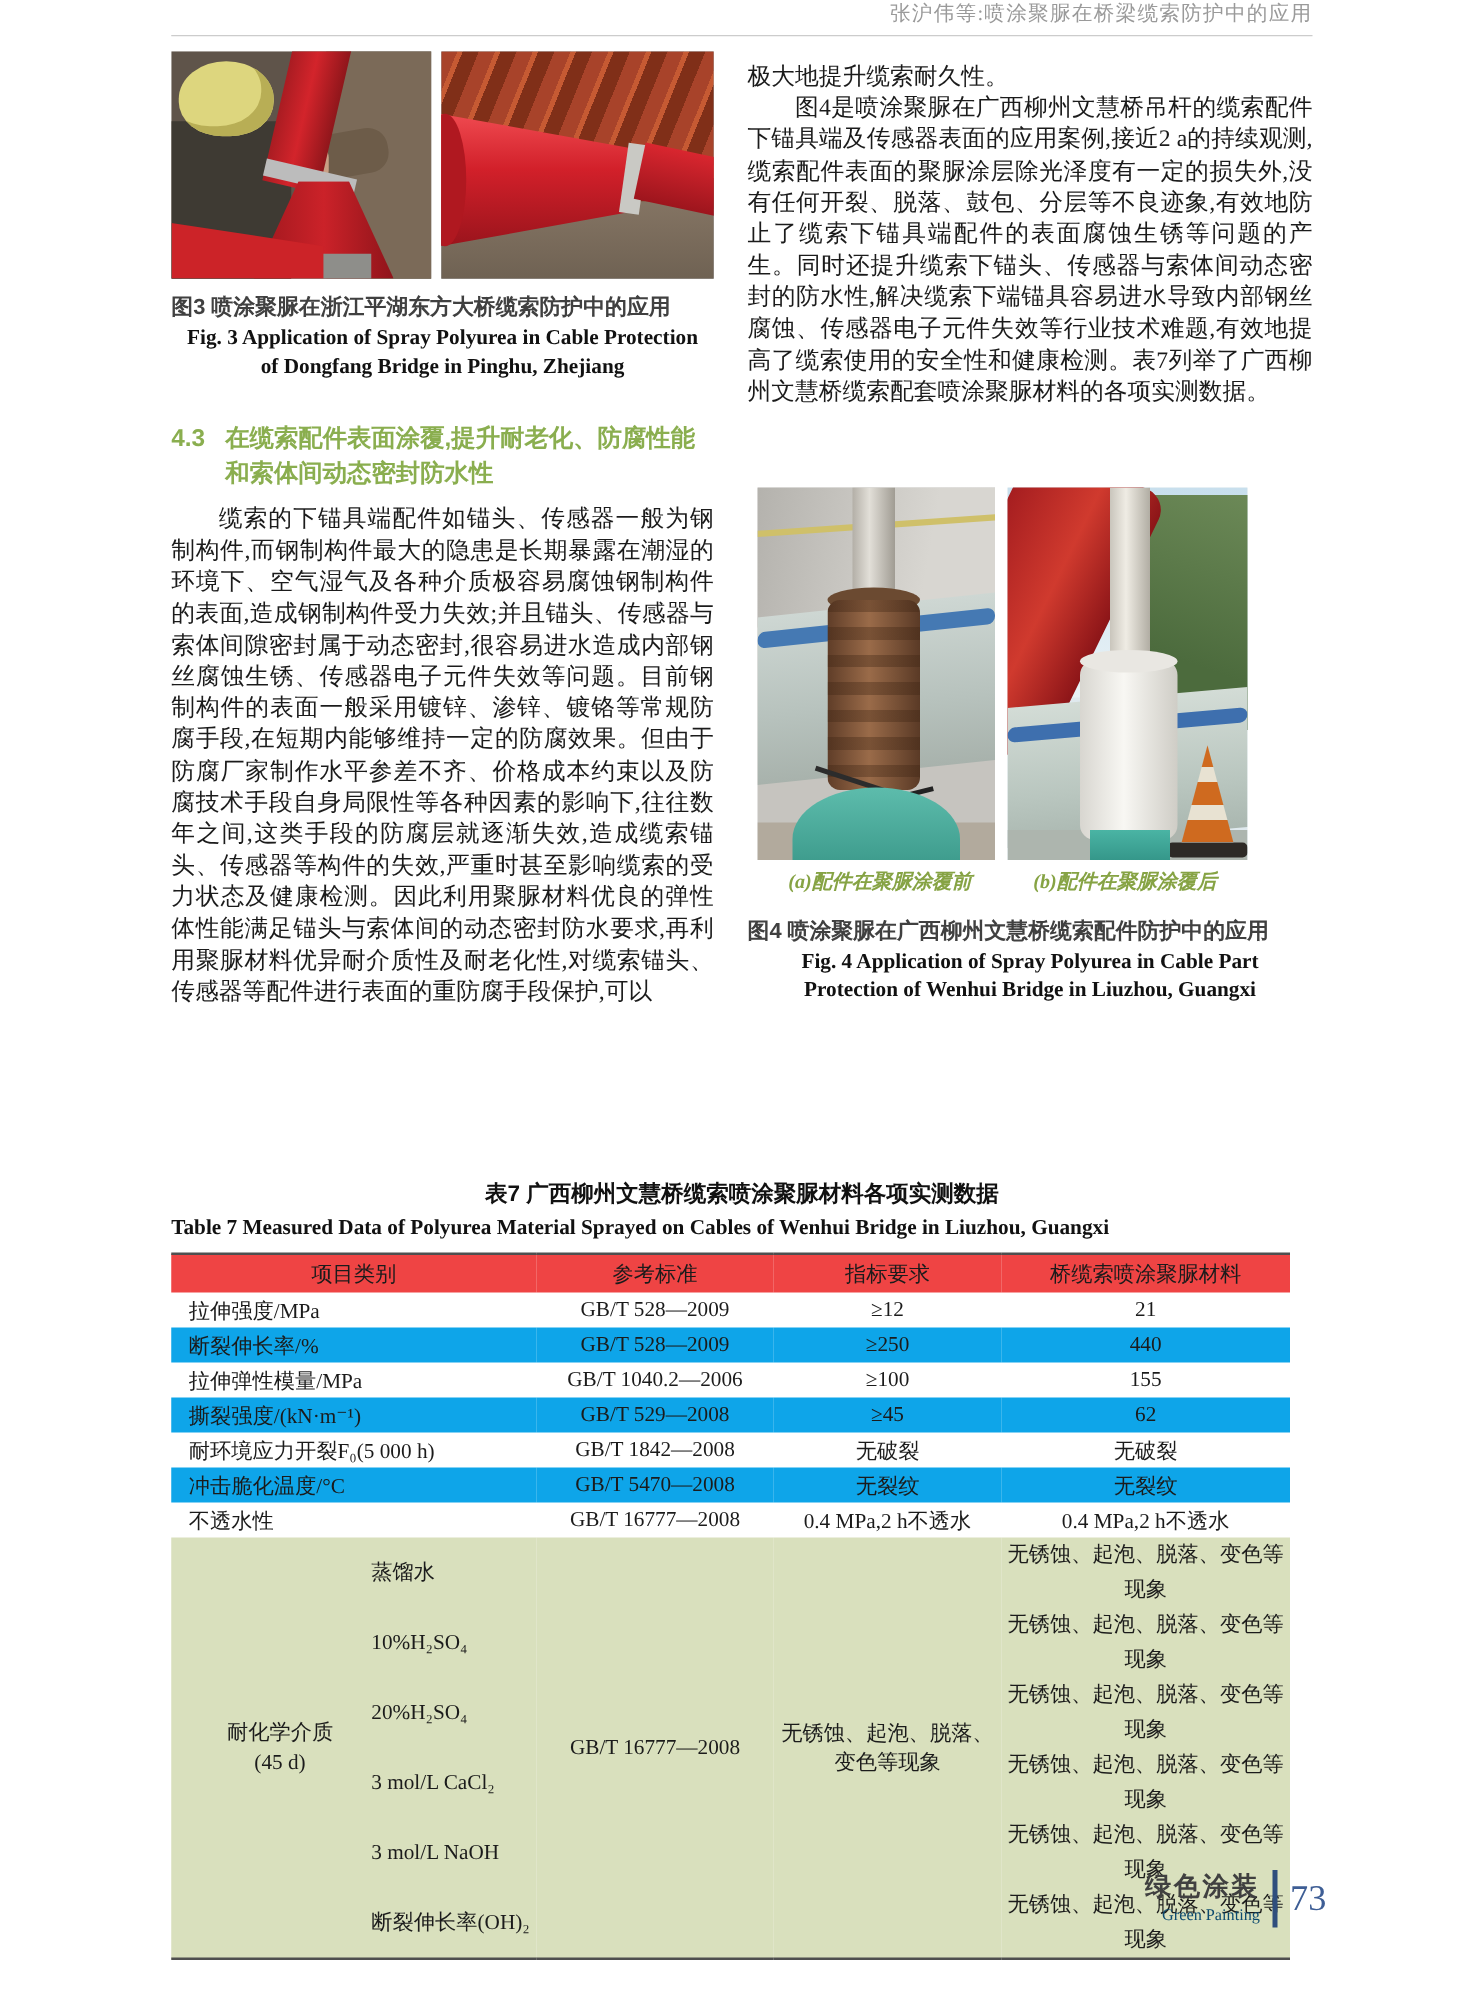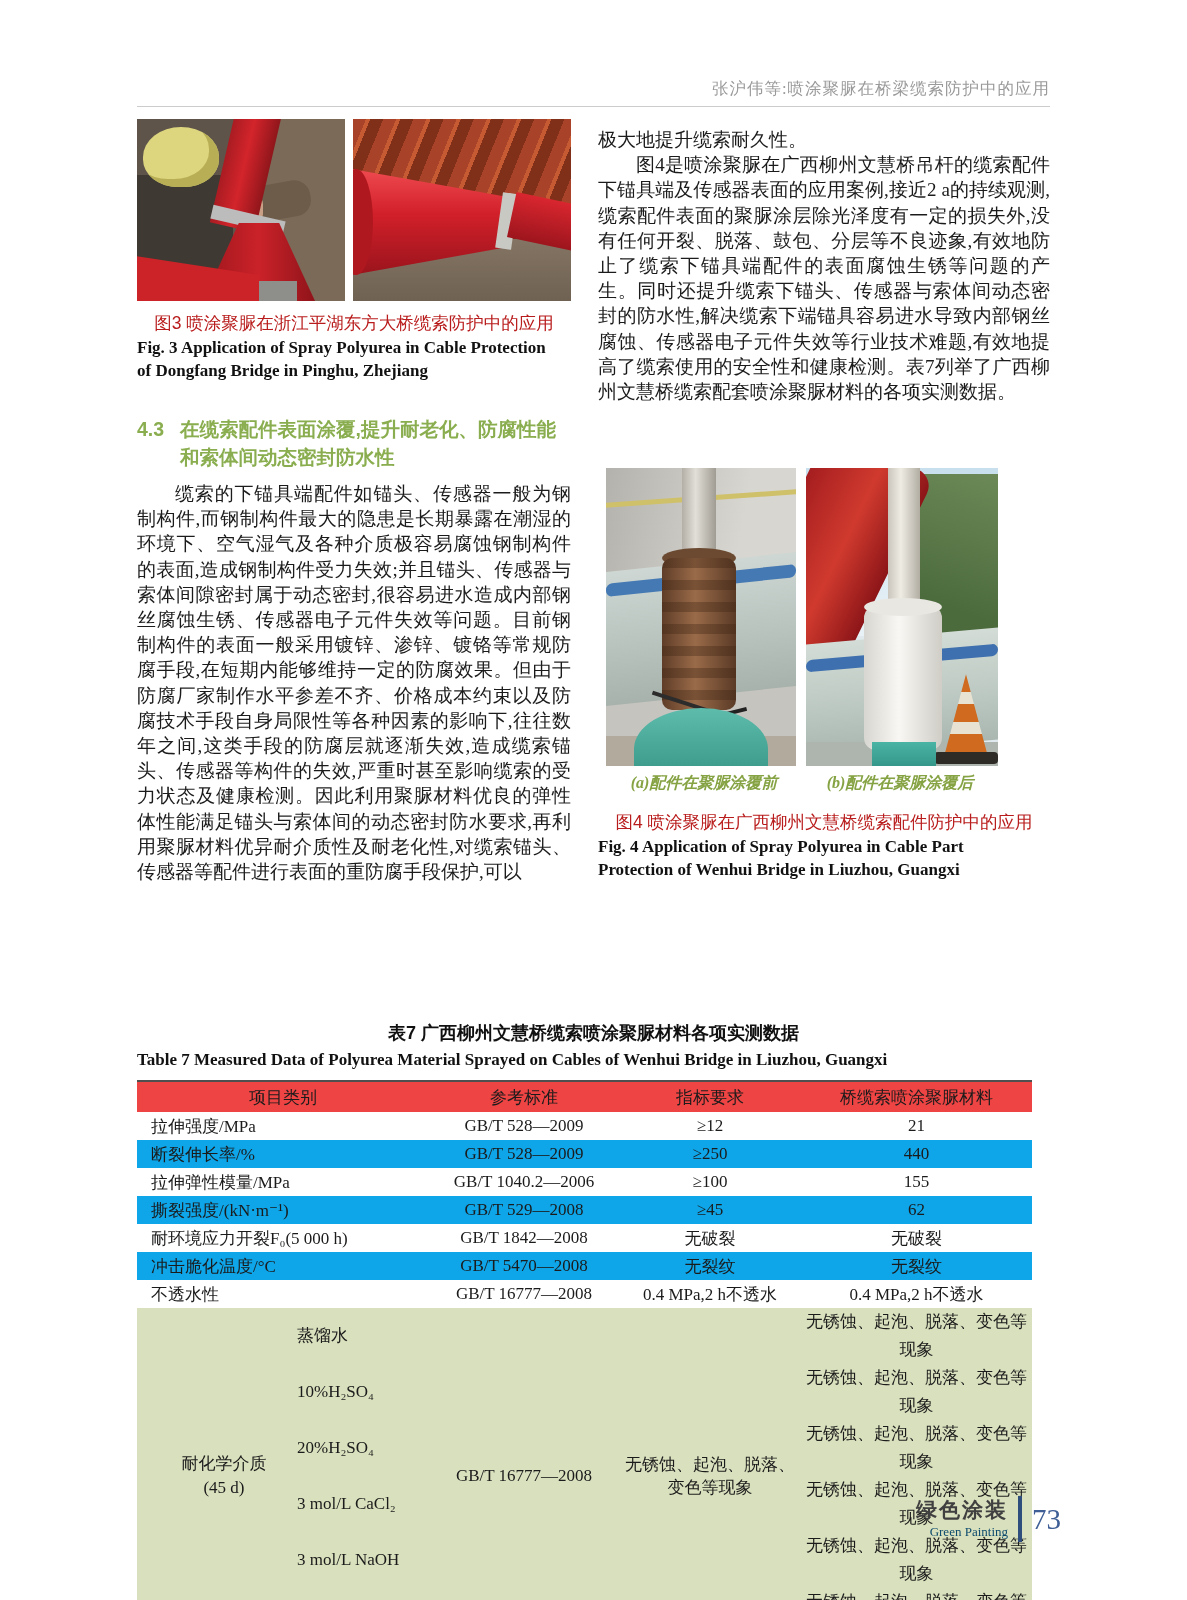--- a/index.html
+++ b/index.html
@@ -1,37 +1,37 @@
 <!DOCTYPE html>
 <html><head>
 <meta charset="utf-8">
 <style>
   html,body{margin:0;padding:0;background:#ffffff;}
   .page{position:relative;width:1187px;height:1600px;background:#ffffff;overflow:hidden;
         font-family:"Liberation Serif","DejaVu Serif",serif;color:#1b1b1b;}
   .content{margin:0 137px;width:913px;}
-  .runhead-wrap{padding-top:78px;text-align:right;}
+  .runhead-wrap{text-align:right;}
   .running-head{font-size:16.5px;color:#9a9a9a;letter-spacing:1px;}
   .header-rule{border-bottom:1.5px solid #cccccc;margin-top:6px;}
   .columns{display:flex;gap:27px;height:872px;overflow:hidden;margin-top:12px;}
   .col-left{width:434px;}
   .col-right{width:452px;}
   
   .ph{position:relative;overflow:hidden;background:#888;}
   .ph *{position:absolute;}
   .fig3-photos{display:flex;gap:8px;}
   .ph-f3a{width:208px;height:182px;background:#5f544a;}
   .ph-f3b{width:218px;height:182px;}
   .fig4-photos{display:flex;gap:10px;margin-left:8px;margin-top:64px;width:392px;}
   .ph-f4a{width:190px;height:298px;background:#c6c4bf;}
   .ph-f4b{width:192px;height:298px;background:#dfe9ee;}
   
-  .cap-cn{margin-top:10px;text-align:center;font-family:"Liberation Sans","DejaVu Sans",sans-serif;
-          font-weight:400;font-size:17.5px;color:#b91c1c;}
-  .cap-en{font-weight:700;font-size:17px;margin-top:3px;color:#111;}
+  .cap-cn{margin-top:10px;text-align:left;font-family:"Liberation Sans","DejaVu Sans",sans-serif;
+          font-weight:700;font-size:17.5px;color:#404040;}
+  .cap-en{text-align:center;font-weight:700;font-size:17px;margin-top:3px;color:#111;}
   .subcaps{display:flex;width:392px;margin-left:8px;margin-top:7px;}
   .subcap{flex:1;text-align:center;font-style:italic;font-size:16px;color:#86a344;font-weight:700;}
   
   .section-head{display:flex;gap:16px;margin-top:34px;font-family:"Liberation Sans","DejaVu Sans",sans-serif;
           font-weight:700;font-size:19.5px;color:#8aae4f;line-height:28px;}
   .sec-num{flex:0 0 auto;}
   .sec-title{flex:1;}
   
   .body-para{font-size:19px;line-height:25.2px;text-align:justify;margin:0;color:#1b1b1b;}
   .indent{text-indent:2em;}

